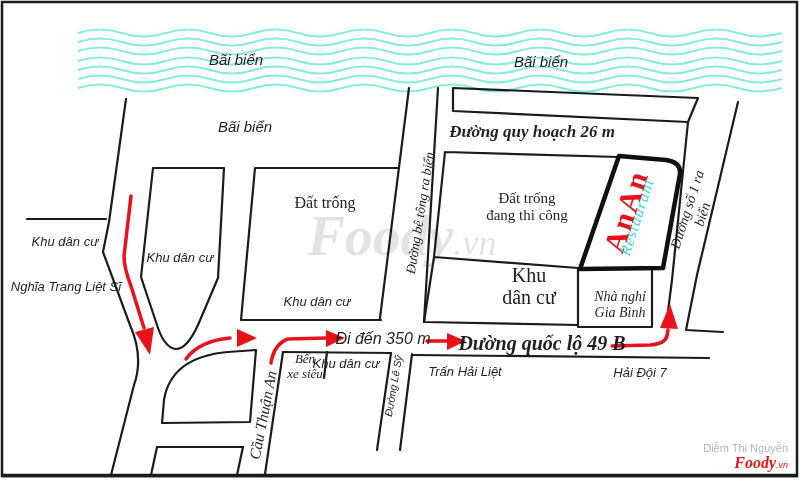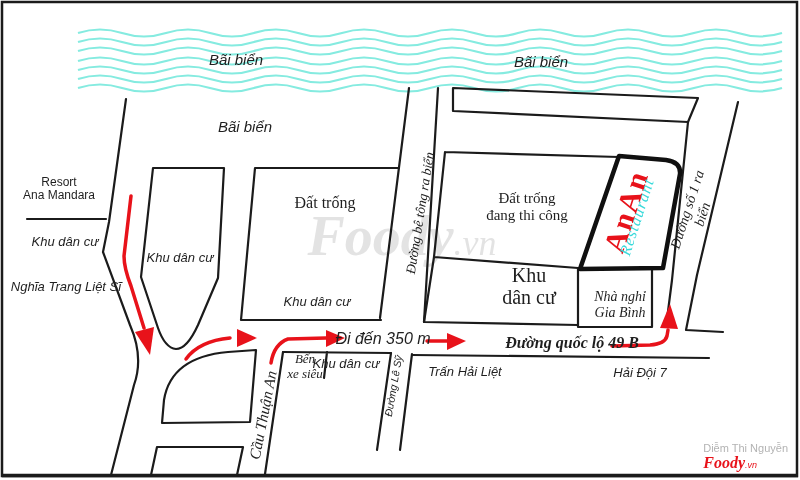--- a/index.html
+++ b/index.html
@@ -10,21 +10,21 @@
        color:#1f1f1f;line-height:1.12;z-index:3;}
   .sans{font-family:"Liberation Sans",sans-serif;}
   .serif{font-family:"Liberation Serif",serif;}
   .i{font-style:italic}
   .b{font-weight:bold}
   #watermark{position:absolute;left:402px;top:236px;transform:translate(-50%,-50%);
        z-index:1;display:flex;align-items:baseline;color:rgba(40,40,40,0.13);
        font-family:"Liberation Serif",serif;font-style:italic;font-weight:bold;}
   #watermark .wm-brand{font-size:56px;}
   #watermark .wm-suffix{font-size:36px;font-weight:normal;}
-  #credit{position:absolute;right:12px;bottom:8px;z-index:3;line-height:1.1;}
+  #credit{position:absolute;right:12px;bottom:8px;text-align:right;z-index:3;line-height:1.1;}
   #credit .author{color:#b3b3b3;font-size:11px;font-family:"Liberation Sans",sans-serif;}
   #credit .brand{color:#e8121a;font-size:16px;font-weight:bold;font-style:italic;
        font-family:"Liberation Serif",serif;}
   #credit .suffix{color:#e8121a;font-size:9px;font-style:italic;}
 </style>
 </head>
 <body>
 
 <div id="map">
 
@@ -98,43 +98,42 @@
       <polygon points="447,333 447,350 466,341" fill="#E8121A" stroke="none"></polygon>
       <path d="M612,346 L650,345 Q665,344 667,336 L668,330"></path>
       <polygon points="660,328 678,329 670,304" fill="#E8121A" stroke="none"></polygon>
     </g>
   </svg>
 
   <div class="lbl sans i" style="left:236px;top:60px;font-size:15px">Bãi biển</div>
   <div class="lbl sans i" style="left:245px;top:127px;font-size:15px">Bãi biển</div>
   <div class="lbl sans i" style="left:541px;top:62px;font-size:15px">Bãi biển</div>
 
+  <div class="lbl serif i b" style="left:532px;top:132px;font-size:17px">Đường quy hoạch 26 m</div>
 
-  <div class="lbl sans" style="left:59px;top:189px;font-size:12px">Resort
-Ana Mandara</div>
   <div class="lbl sans i" style="left:65px;top:242px;font-size:13px">Khu dân cư</div>
   <div class="lbl sans i" style="left:66px;top:287px;font-size:13px">Nghĩa Trang Liệt Sĩ</div>
   <div class="lbl sans i" style="left:180px;top:258px;font-size:13px">Khu dân cư</div>
 
   <div class="lbl serif" style="left:325px;top:203px;font-size:16px">Đất trống</div>
   <div class="lbl sans i" style="left:317px;top:302px;font-size:13px">Khu dân cư</div>
 
   <div class="lbl serif i" style="left:420px;top:213px;font-size:13.5px;transform:translate(-50%,-50%) rotate(-81deg)">Đường bê tông ra biển</div>
 
   <div class="lbl serif" style="left:527px;top:207px;font-size:15px">Đất trống
 đang thi công</div>
   <div class="lbl serif" style="left:529px;top:286px;font-size:20px">Khu
 dân cư</div>
   <div class="lbl serif i" style="left:620px;top:305px;font-size:14px">Nhà nghỉ
 Gia Bình</div>
 
   <div class="lbl serif i" style="left:695px;top:212px;font-size:14px;transform:translate(-50%,-50%) rotate(-72deg)">Đường số 1 ra biển</div>
 
   <div class="lbl sans i" style="left:383px;top:339px;font-size:16px">Đi đến 350 m</div>
-  <div class="lbl serif i b" style="left:572px;top:343px;font-size:16px">Đường quốc lộ 49 B</div>
+  <div class="lbl serif i b" style="left:542px;top:343px;font-size:20px">Đường quốc lộ 49 B</div>
 
   <div class="lbl serif i" style="left:263px;top:415px;font-size:15.5px;transform:translate(-50%,-50%) rotate(-79deg)">Cầu Thuận An</div>
   <div class="lbl serif i" style="left:305px;top:367px;font-size:13px">Bến
 xe siêu</div>
   <div class="lbl sans i" style="left:346px;top:364px;font-size:13px">Khu dân cư</div>
   <div class="lbl sans i" style="left:394px;top:386px;font-size:10.5px;transform:translate(-50%,-50%) rotate(-80deg)">Đường Lê Sỹ</div>
   <div class="lbl sans i" style="left:465px;top:372px;font-size:13px">Trấn Hải Liệt</div>
   <div class="lbl sans i" style="left:640px;top:373px;font-size:13px">Hải Đội 7</div>
 
   <div class="lbl serif b" style="left:626px;top:211px;font-size:30px;letter-spacing:2px;color:#e8121a;transform:translate(-50%,-50%) rotate(-72deg)">AnAn</div>

